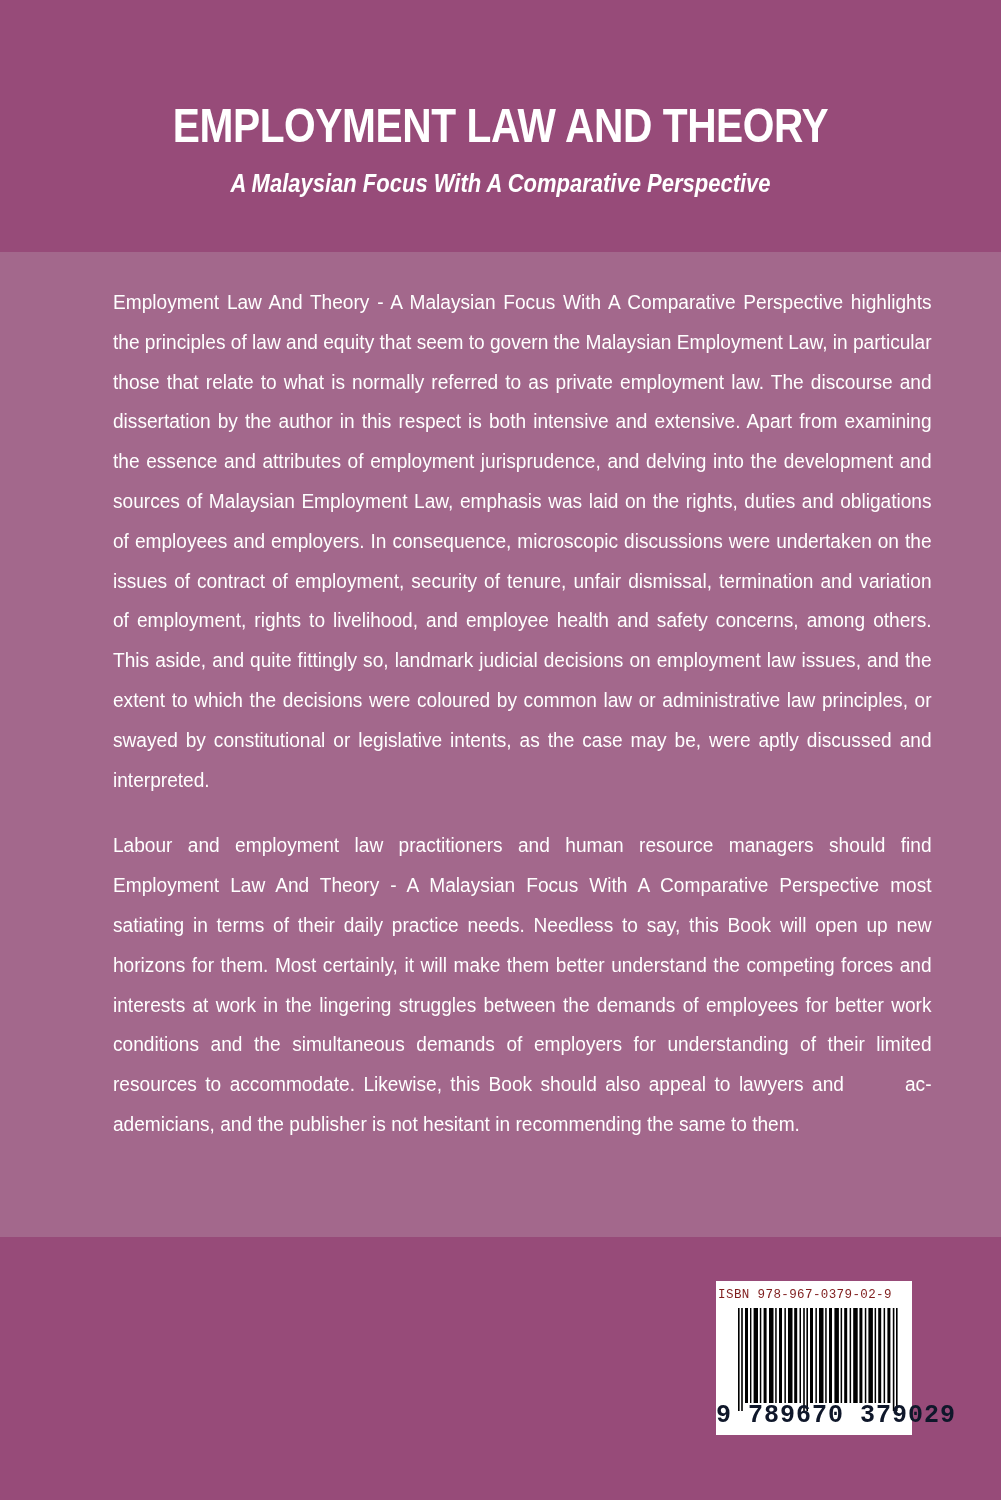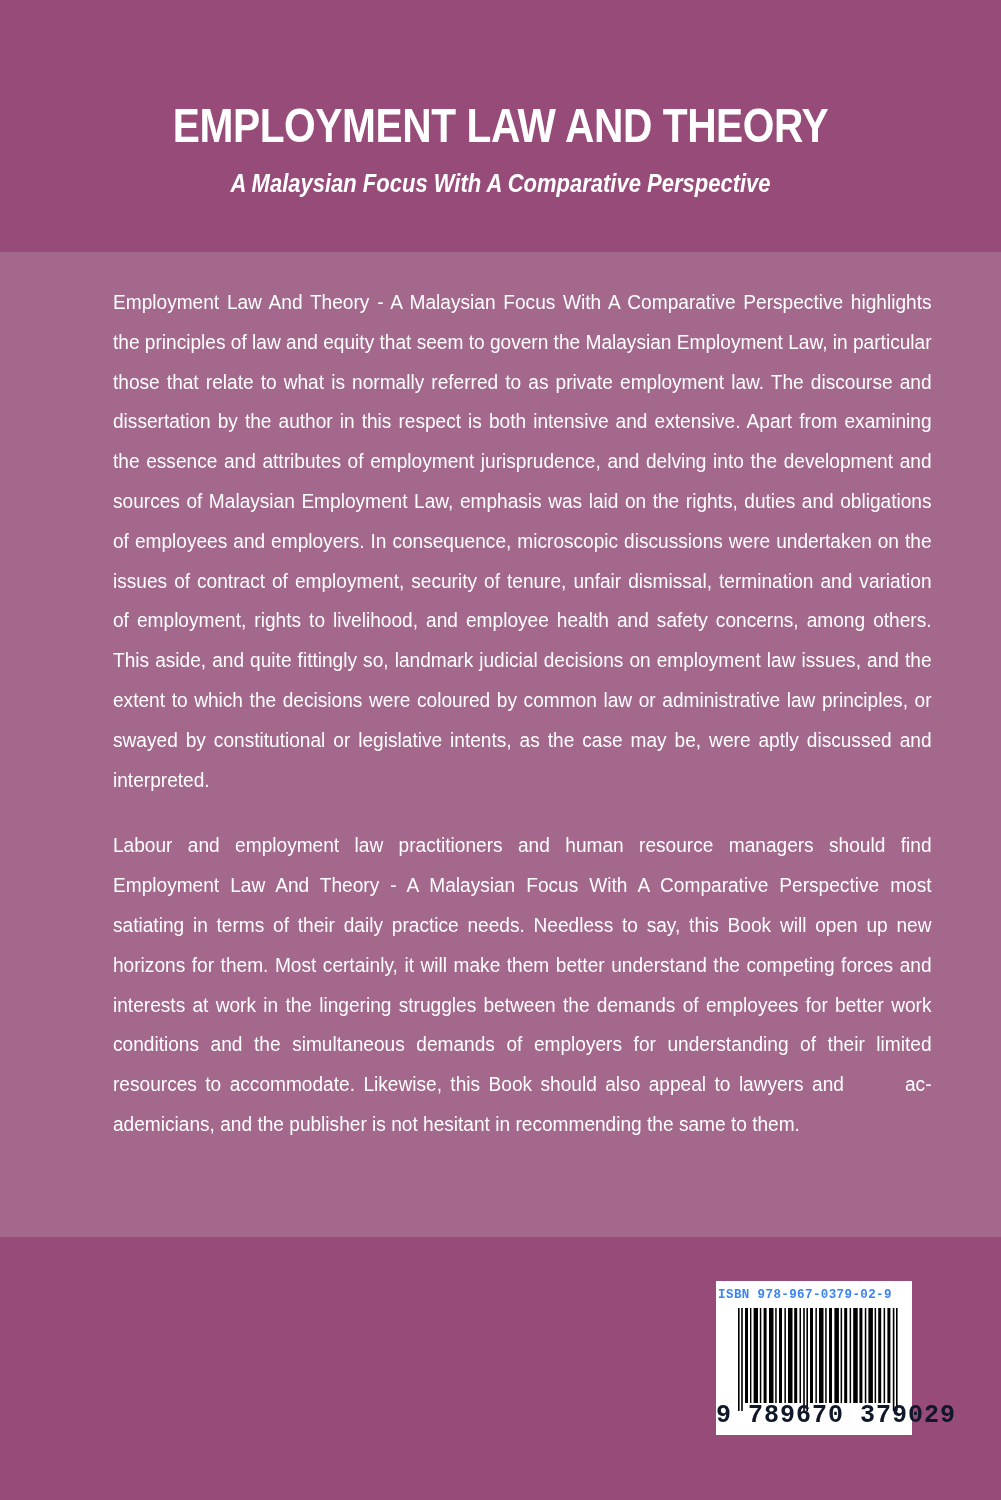--- a/index.html
+++ b/index.html
@@ -118,23 +118,23 @@
     box-sizing: border-box;
   }
   .barcode-isbn {
     position: absolute;
     left: 0;
     top: 7px;
     width: 178px;
     text-align: center;
     font-family: "Liberation Mono", "DejaVu Sans Mono", monospace;
     font-size: 12.5px;
-    font-weight: bold;
+    font-weight: normal;
     letter-spacing: 0.4px;
-    color: #3b82f6;
+    color: #7f1d1d;
     white-space: nowrap;
   }
   .barcode-bars {
     position: absolute;
     left: 22px;
     top: 27px;
     width: 160px;
     height: 103px;
   }
   .barcode-bars svg {

